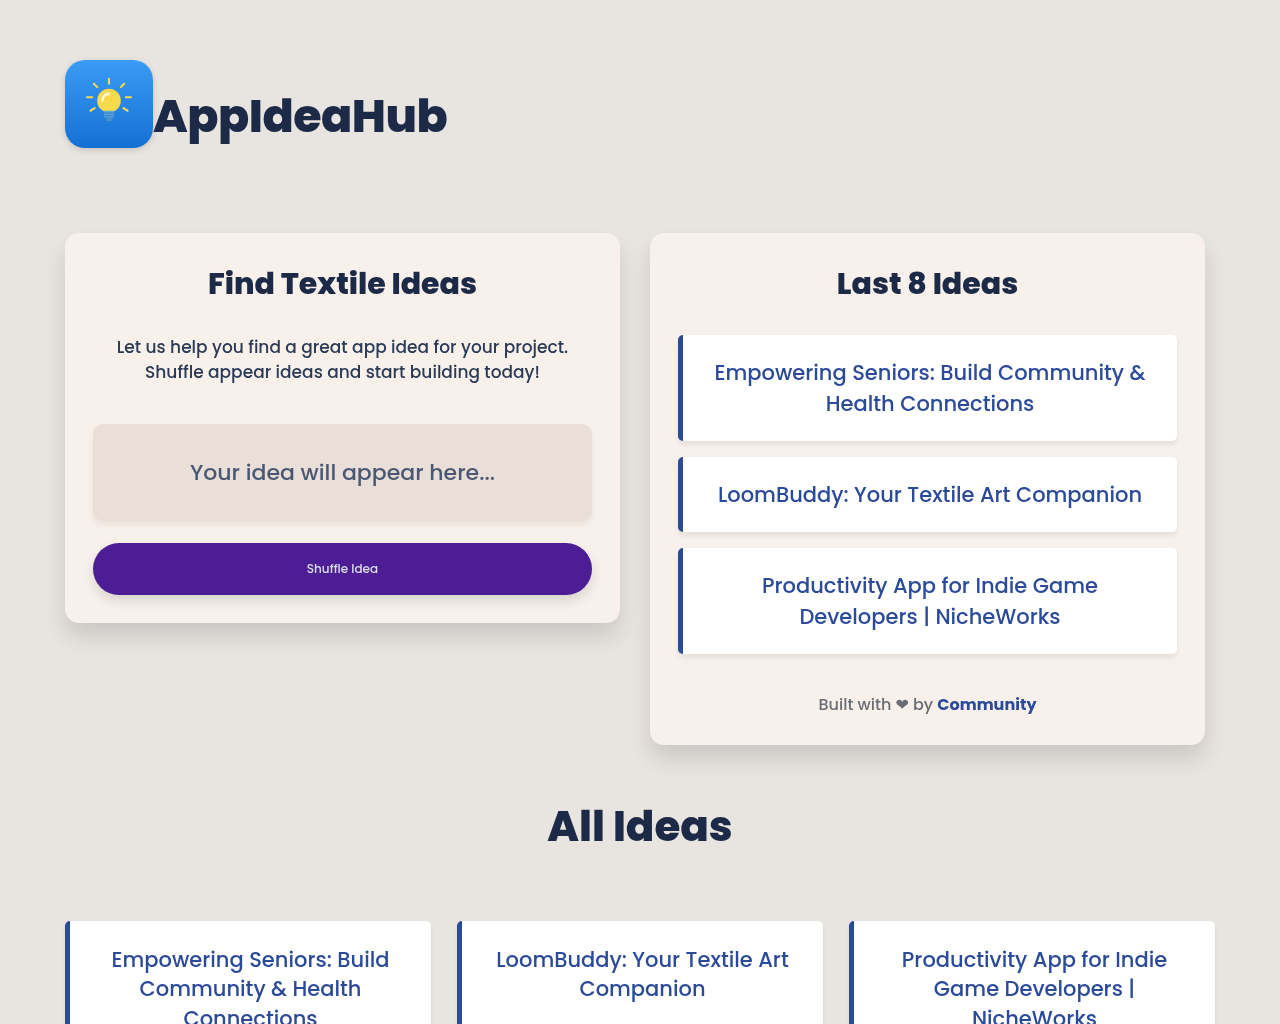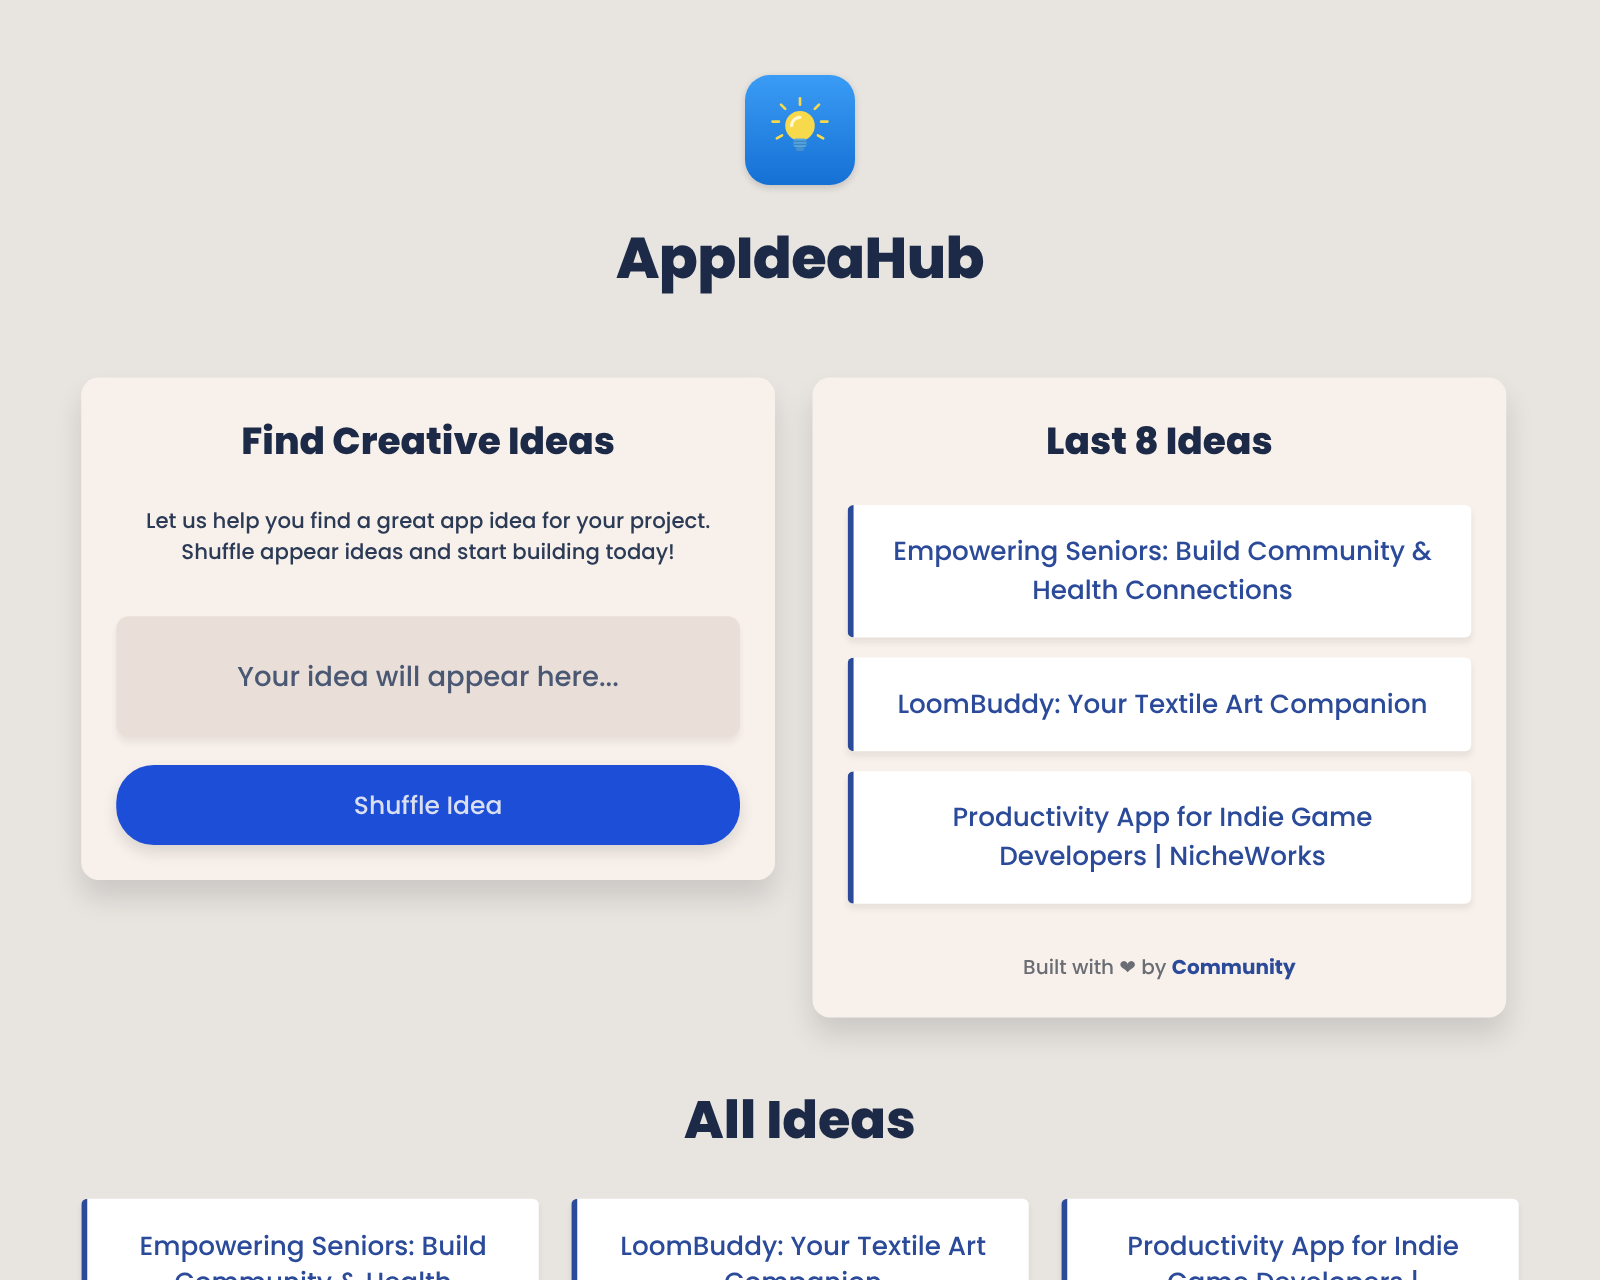--- a/index.html
+++ b/index.html
@@ -15,21 +15,20 @@
       overflow-x: hidden;
       overflow-y: scroll;
     }
     .container {
       max-width: 1210px;
       margin: 0 auto;
       padding: 60px 30px 30px;
     }
     .header {
       display: flex;
-      flex-direction: column;
       align-items: center;
       margin-bottom: 60px;
     }
     .logo-box {
       width: 88px;
       height: 88px;
       background: linear-gradient(180deg, #3a9cf5 0%, #1570d4 100%);
       border-radius: 20px;
       display: flex;
       align-items: center;
@@ -82,26 +81,26 @@
       text-align: center;
       font-size: 22px;
       color: #4a5874;
       margin-bottom: 22px;
       font-weight: 500;
       box-shadow: 0 4px 6px rgba(0,0,0,0.06);
     }
     .shuffle-btn {
       display: block;
       width: 100%;
-      background-color: #1d4ed8;
+      background-color: #4c1d95;
       color: #d9dff0;
       border: none;
       border-radius: 30px;
       padding: 17px;
-      font-size: 20px;
+      font-size: 12px;
       font-weight: 500;
       cursor: pointer;
       font-family: inherit;
       box-shadow: 0 6px 12px rgba(0,0,0,0.12);
     }
     .idea-item {
       background-color: #ffffff;
       border-left: 5px solid #2b4a99;
       border-radius: 5px;
       padding: 22px 20px;
@@ -126,21 +125,21 @@
     .credit a {
       color: #2b4a99;
       font-weight: 700;
       text-decoration: none;
     }
     .all-ideas-title {
       font-size: 42px;
       font-weight: 800;
       color: #1c2a47;
       text-align: center;
-      margin-bottom: 32px;
+      margin-bottom: 63px;
     }
     .all-grid {
       display: grid;
       grid-template-columns: repeat(3, 1fr);
       gap: 26px;
     }
     .all-item {
       background-color: #ffffff;
       border-left: 5px solid #2b4a99;
       border-radius: 5px;
@@ -186,21 +185,21 @@
         <rect x="26" y="42" width="12" height="1.5" fill="#3d86c4"></rect>
         <rect x="26" y="45" width="12" height="1.5" fill="#3d86c4"></rect>
         <rect x="28" y="48" width="8" height="4" rx="2" fill="#4690ce"></rect>
       </svg>
     </div>
     <h1 class="site-title">AppIdeaHub</h1>
   </div>
 
   <div class="main-grid">
     <div class="card">
-      <h2 class="card-title">Find Creative Ideas</h2>
+      <h2 class="card-title">Find Textile Ideas</h2>
       <p class="card-subtitle">Let us help you find a great app idea for your project. Shuffle appear ideas and start building today!</p>
       <div class="idea-output">Your idea will appear here...</div>
       <button class="shuffle-btn">Shuffle Idea</button>
     </div>
 
     <div class="card">
       <h2 class="card-title">Last 8 Ideas</h2>
       <div class="idea-item">Empowering Seniors: Build Community &amp; Health Connections</div>
       <div class="idea-item">LoomBuddy: Your Textile Art Companion</div>
       <div class="idea-item">Productivity App for Indie Game Developers | NicheWorks</div>

